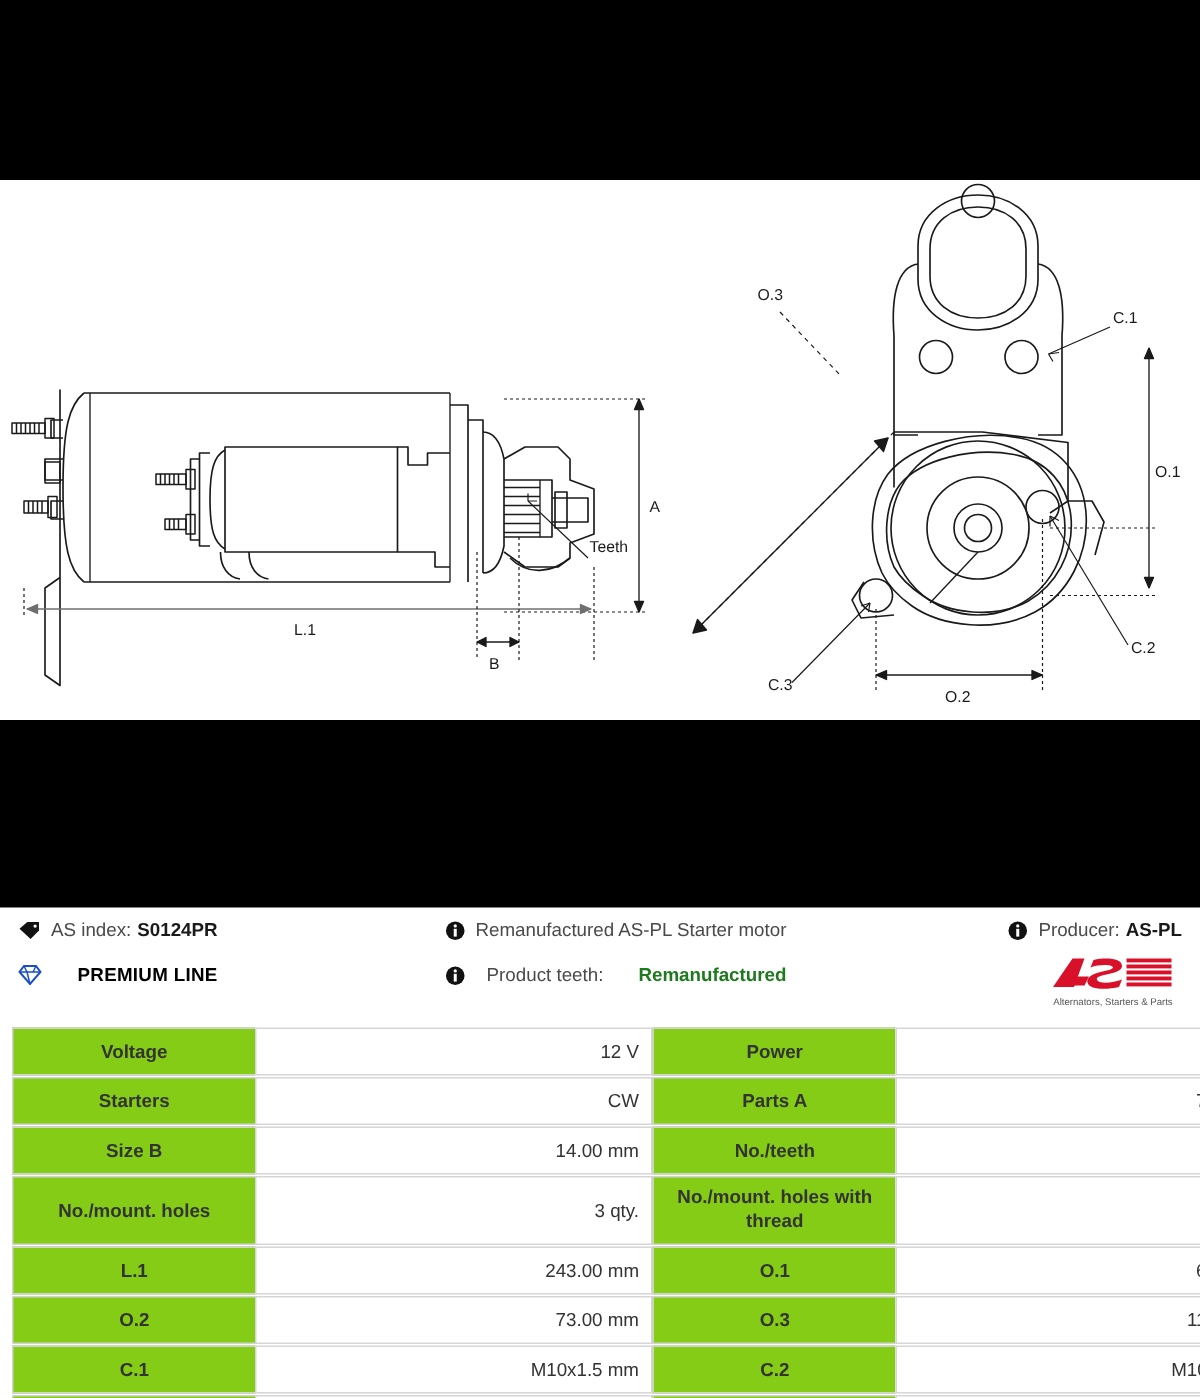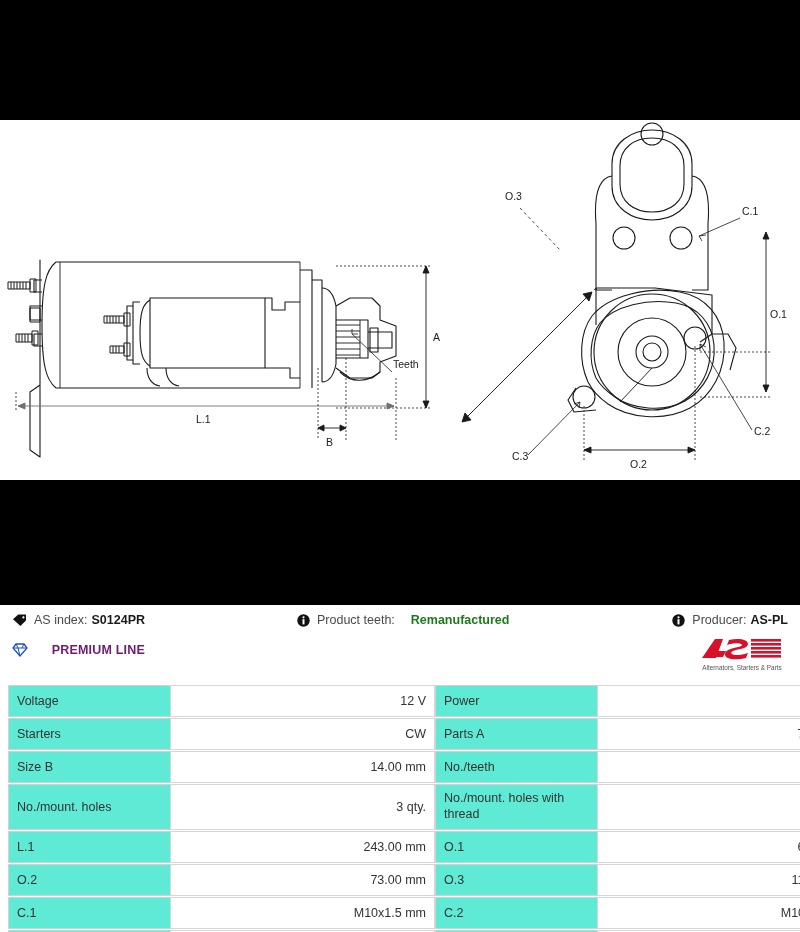--- a/index.html
+++ b/index.html
@@ -20,36 +20,36 @@
   .info-col{position:absolute;top:0;}
   .col-a{left:12px;}
   .col-b{left:297px;}
   .col-c{left:520px;width:268px;text-align:center;}
   .info-line{display:flex;align-items:center;height:30px;font-size:12.5px;color:#3a3a3a;justify-content:space-between;}
   .info-line.right{justify-content:flex-end;}
   .info-line .ic{display:inline-flex;align-items:center;justify-content:center;margin-right:7px;flex:0 0 auto;}
   .lbl{color:#4a4a4a;}
   .val-bold{font-weight:bold;color:#1a1a1a;margin-left:4px;}
   .val-green{font-weight:bold;color:#1d7a1d;margin-left:4px;padding-left:12px;}
-  .premium{color:#701a75;font-weight:bold;font-size:12.5px;letter-spacing:.2px;}
+  .premium{color:#000000;font-weight:bold;font-size:12.5px;letter-spacing:.2px;}
 
   
   .logo{position:absolute;right:12px;top:32px;width:92px;height:38px;}
   .logo svg{display:block;}
 
   
   .table-wrap{position:absolute;left:8px;top:684px;width:784px;}
   table.spec{border-collapse:separate;border-spacing:0 1px;width:784px;table-layout:fixed;}
   table.spec td{
     font-size:12.5px;color:#333333;height:26px;vertical-align:middle;
     padding:2px 8px;
   }
   td.k{
-    background:#5eead4;text-align:left;color:#3b3b3b;
-    border:1px solid #d2d2d2;border-right:none;width:145px;
+    background:#84cc16;text-align:center;color:#3b3b3b;
+    border:1px solid #d2d2d2;border-right:none;width:145px;font-weight:bold;
   }
   td.v{
     background:#ffffff;text-align:right;color:#2b2b2b;
     border:1px solid #d6d6d6;width:247px;margin-left:39px;
   }
   tr.tall td{height:40px;}
   td.k2{white-space:normal;line-height:1.25;}
 </style>
 </head>
 <body>
@@ -250,20 +250,30 @@
           <svg width="16" height="14" viewBox="0 0 16 14" xmlns="http://www.w3.org/2000/svg">
             <path d="M4 1 L12 1 L15 5 L8 13 L1 5 Z" fill="none" stroke="#1a4fc4" stroke-width="1.3"></path>
             <path d="M1 5 L15 5 M4 1 L6 5 L8 13 M12 1 L10 5" fill="none" stroke="#1a4fc4" stroke-width="1"></path>
           </svg>
         </span>
         <span class="premium">PREMIUM LINE</span>
       </div>
     </div>
 
     <div class="info-col col-b">
+      <div class="info-line">
+        <span class="ic">
+          <svg width="13" height="13" viewBox="0 0 13 13" xmlns="http://www.w3.org/2000/svg">
+            <circle cx="6.5" cy="6.5" r="6.2" fill="#111"></circle>
+            <circle cx="6.5" cy="3.3" r="1.1" fill="#fff"></circle>
+            <rect x="5.5" y="5.2" width="2" height="5.2" fill="#fff"></rect>
+          </svg>
+        </span>
+        <span class="lbl">Remanufactured AS-PL Starter motor</span>
+      </div>
       <div class="info-line">
         <span class="ic">
           <svg width="13" height="13" viewBox="0 0 13 13" xmlns="http://www.w3.org/2000/svg">
             <circle cx="6.5" cy="6.5" r="6.2" fill="#111"></circle>
             <circle cx="6.5" cy="3.3" r="1.1" fill="#fff"></circle>
             <rect x="5.5" y="5.2" width="2" height="5.2" fill="#fff"></rect>
           </svg>
         </span>
         <span class="lbl">Product teeth:</span>
         <span class="val-green">Remanufactured</span>

